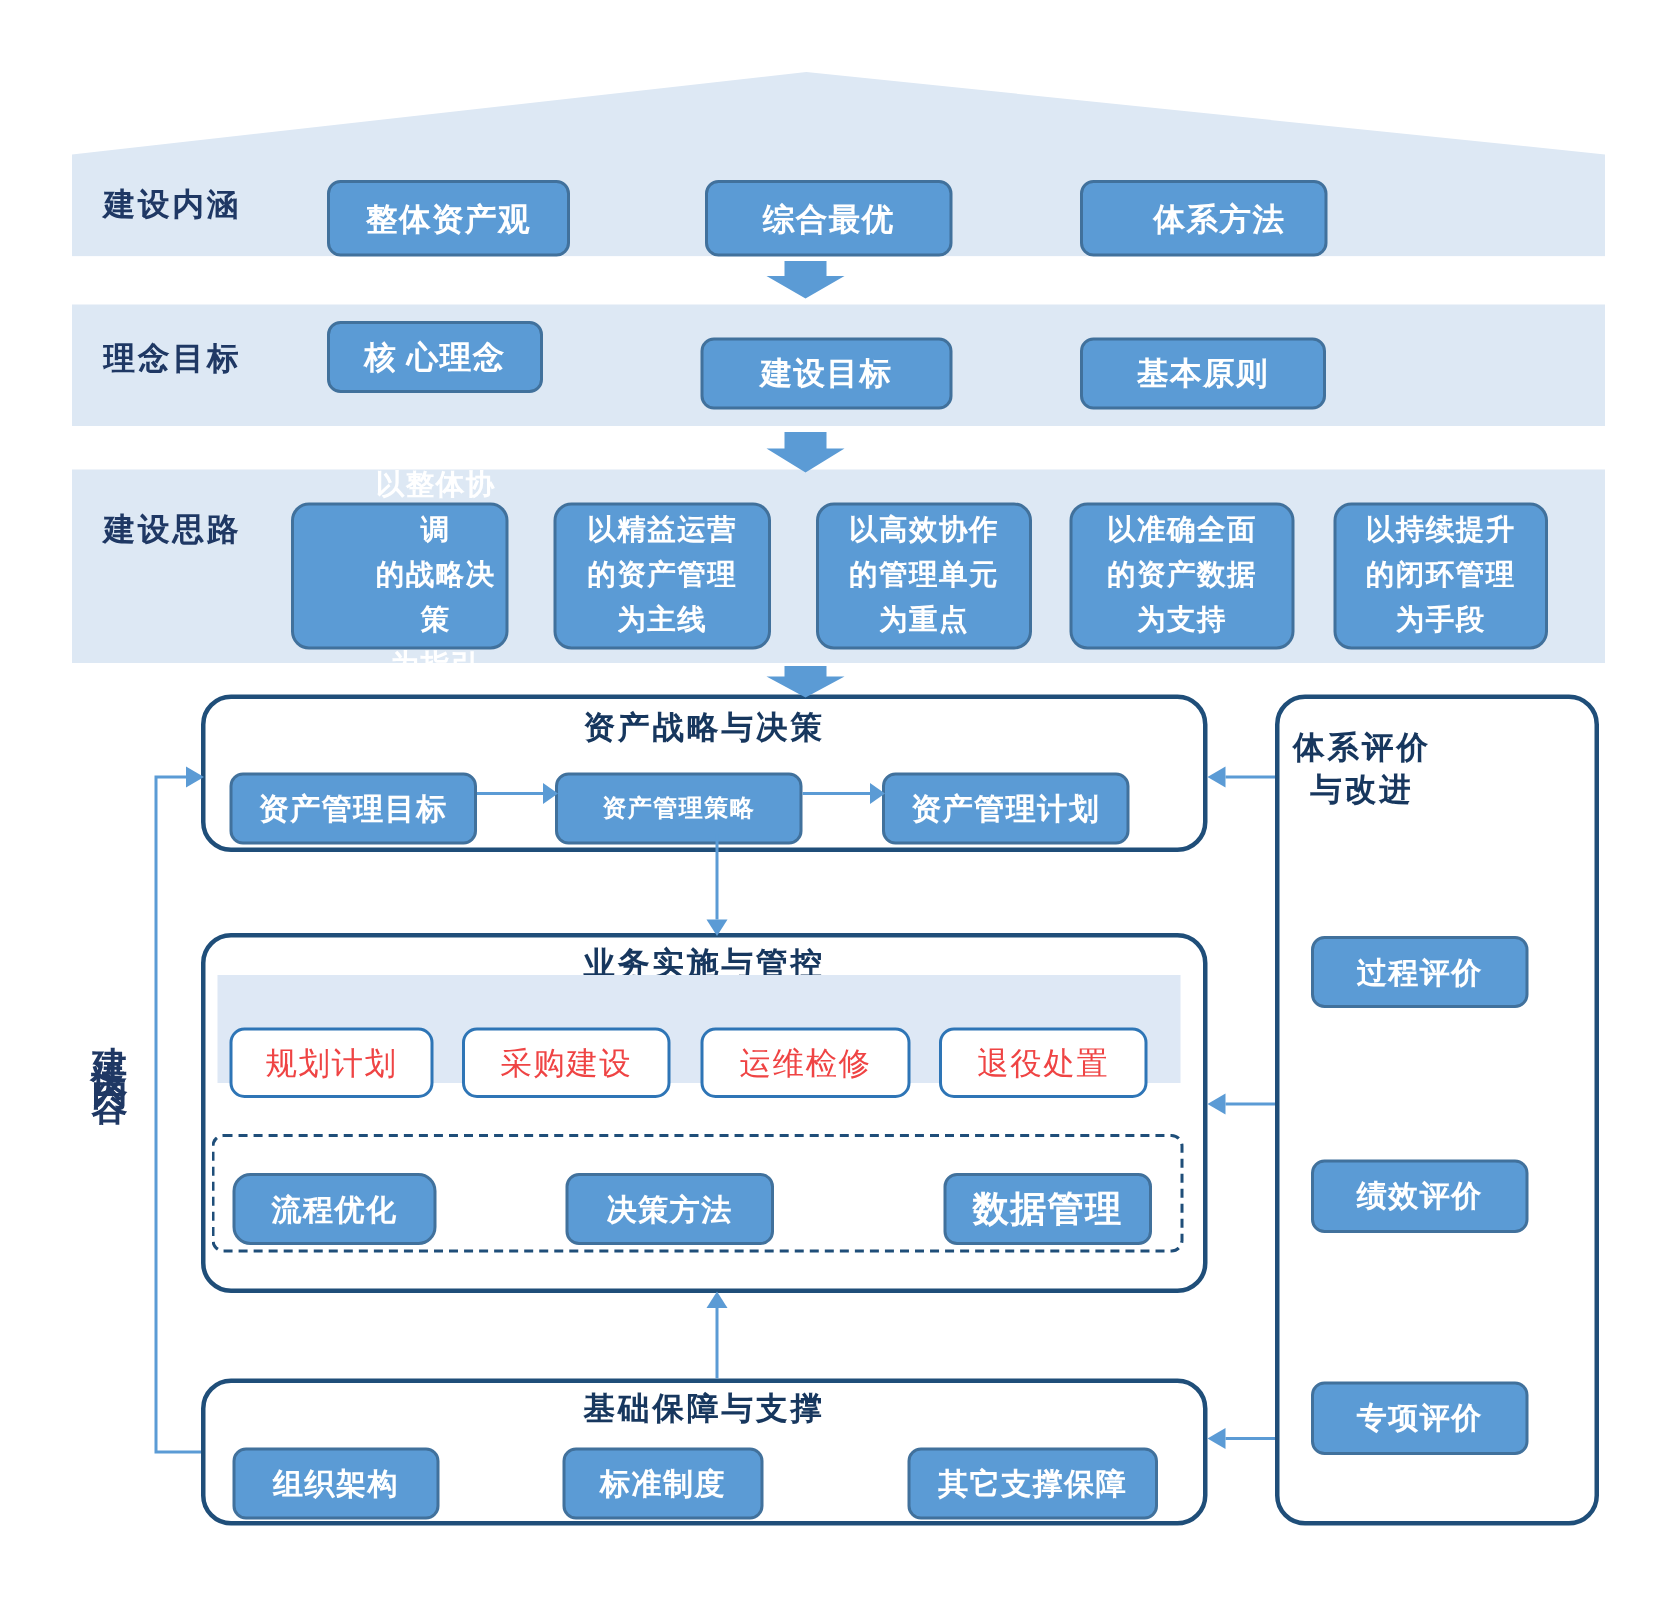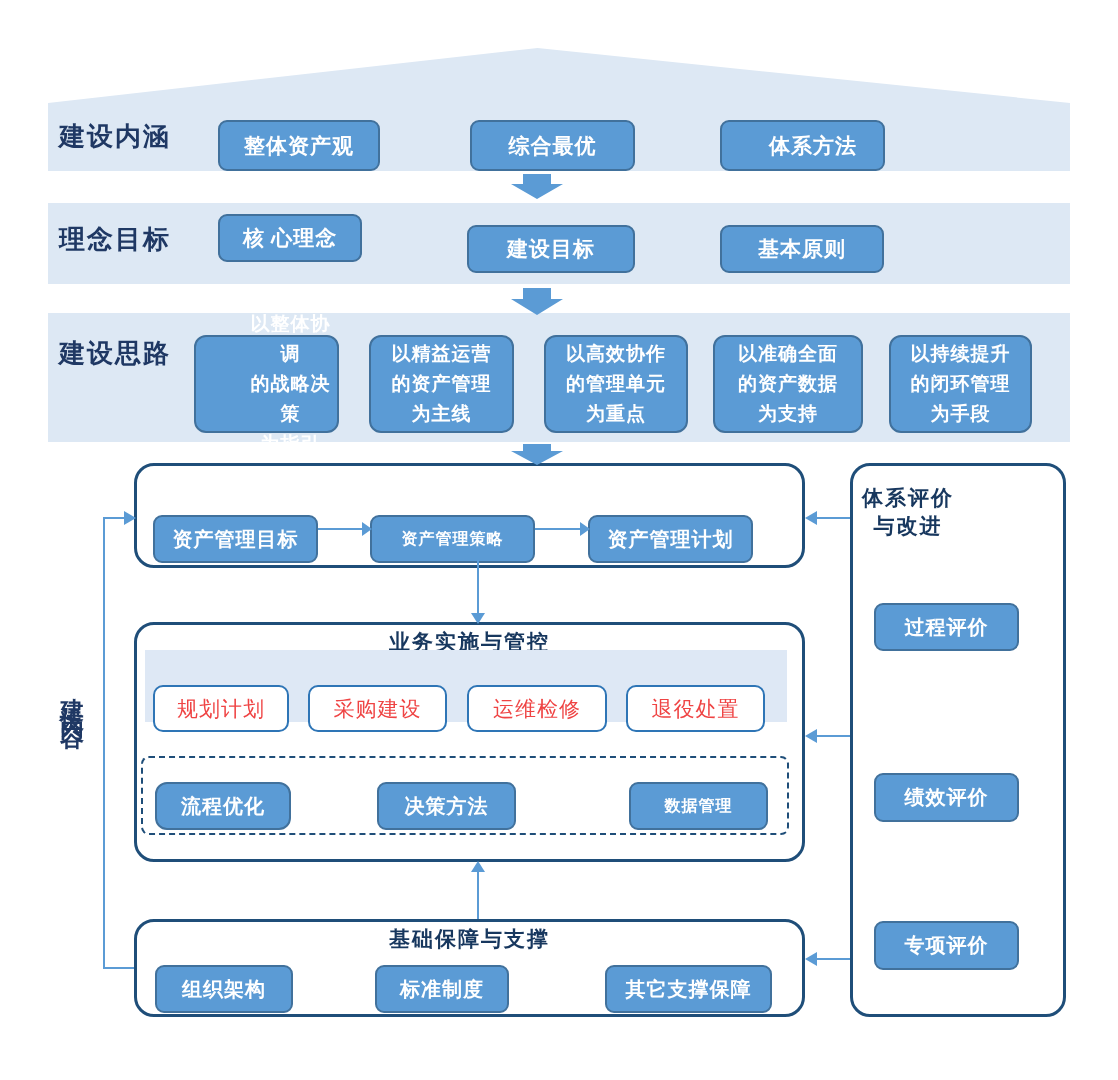--- a/index.html
+++ b/index.html
@@ -3,21 +3,21 @@
 <meta charset="utf-8">
 <style>
   html,body{margin:0;padding:0;background:#fff;}
   #canvas{
     position:relative;width:1118px;height:1080px;background:#ffffff;overflow:hidden;
     font-family:"Liberation Serif","DejaVu Serif",serif;
   }
   .abs{position:absolute;box-sizing:border-box;}
   .band{position:absolute;background:#DDE8F4;}
   .bandlabel{
-    position:absolute;color:#1F3864;font-size:26px;font-weight:bold;
+    position:absolute;color:#1F3864;font-size:21px;font-weight:bold;
     display:flex;align-items:center;justify-content:center;letter-spacing:2px;
   }
   .box{
     position:absolute;display:flex;align-items:center;justify-content:center;
     box-sizing:border-box;text-align:center;
   }
   .blue{
     background:#5B9BD5;border:2px solid #41719C;border-radius:9px;
     color:#ffffff;font-weight:bold;font-size:21px;letter-spacing:1px;margin-top:10px;
   }
@@ -78,46 +78,47 @@
   <div class="box blue multi" style="left:713px;top:325px;width:150px;height:98px;">以准确全面
 的资产数据
 为支持</div>
   <div class="box blue multi" style="left:889px;top:325px;width:143px;height:98px;">以持续提升
 的闭环管理
 为手段</div>
 
   <div class="sidelabel" style="left:56px;top:678px;height:140px;">建设内容</div>
 
   <div class="bigrect" style="left:134px;top:463px;width:671px;height:105px;"></div>
+  <div class="sectitle" style="left:134px;top:471px;width:671px;">资产战略与决策</div>
   <div class="box blue" style="left:153px;top:505px;width:165px;height:48px;font-size:20px;">资产管理目标</div>
   <div class="box blue" style="left:370px;top:505px;width:165px;height:48px;font-size:16px;">资产管理策略</div>
   <div class="box blue" style="left:588px;top:505px;width:165px;height:48px;font-size:20px;">资产管理计划</div>
 
   <div class="bigrect" style="left:134px;top:622px;width:671px;height:240px;"></div>
   <div class="sectitle" style="left:134px;top:628px;width:671px;">业务实施与管控</div>
   <div class="innerband" style="left:145px;top:650px;width:642px;height:72px;"></div>
   <div class="box white" style="left:153px;top:661px;width:136px;height:47px;">规划计划</div>
   <div class="box white" style="left:308px;top:661px;width:139px;height:47px;">采购建设</div>
   <div class="box white" style="left:467px;top:661px;width:140px;height:47px;">运维检修</div>
   <div class="box white" style="left:626px;top:661px;width:139px;height:47px;">退役处置</div>
   <div class="dashedrect" style="left:141px;top:756px;width:648px;height:79px;"></div>
   <div class="box blue" style="left:155px;top:772px;width:136px;height:48px;font-size:20px;border-radius:12px;">流程优化</div>
   <div class="box blue" style="left:377px;top:772px;width:139px;height:48px;font-size:20px;">决策方法</div>
-  <div class="box blue" style="left:629px;top:772px;width:139px;height:48px;font-size:16px;">数据管理</div>
+  <div class="box blue" style="left:629px;top:772px;width:139px;height:48px;font-size:24px;">数据管理</div>
 
   <div class="bigrect" style="left:134px;top:919px;width:671px;height:98px;"></div>
   <div class="sectitle" style="left:134px;top:925px;width:671px;">基础保障与支撑</div>
   <div class="box blue" style="left:155px;top:955px;width:138px;height:48px;font-size:20px;">组织架构</div>
   <div class="box blue" style="left:375px;top:955px;width:134px;height:48px;font-size:20px;">标准制度</div>
   <div class="box blue" style="left:605px;top:955px;width:167px;height:48px;font-size:20px;">其它支撑保障</div>
 
   <div class="bigrect" style="left:850px;top:463px;width:216px;height:554px;"></div>
   <div class="sectitle" style="left:800px;top:484px;width:216px;">体系评价
 与改进</div>
-  <div class="box blue" style="left:874px;top:593px;width:145px;height:48px;font-size:20px;">过程评价</div>
+  <div class="box blue" style="left:874px;top:614px;width:145px;height:48px;font-size:20px;">过程评价</div>
   <div class="box blue" style="left:874px;top:763px;width:145px;height:49px;font-size:20px;">绩效评价</div>
   <div class="box blue" style="left:874px;top:911px;width:145px;height:49px;font-size:20px;">专项评价</div>
 
   <svg class="overlay" width="1118" height="1080" viewBox="0 0 1118 1080">
 
     <polygon points="523,174 551,174 551,184 563,184 537,199 511,184 523,184" fill="#5B9BD5"></polygon>
     <polygon points="523,288 551,288 551,299 563,299 537,315 511,299 523,299" fill="#5B9BD5"></polygon>
     <polygon points="523,444 551,444 551,451 563,451 537,465 511,451 523,451" fill="#5B9BD5"></polygon>
 
     <path d="M134,968 L104,968 L104,518 L124,518" fill="none" stroke="#5B9BD5" stroke-width="2"></path>

